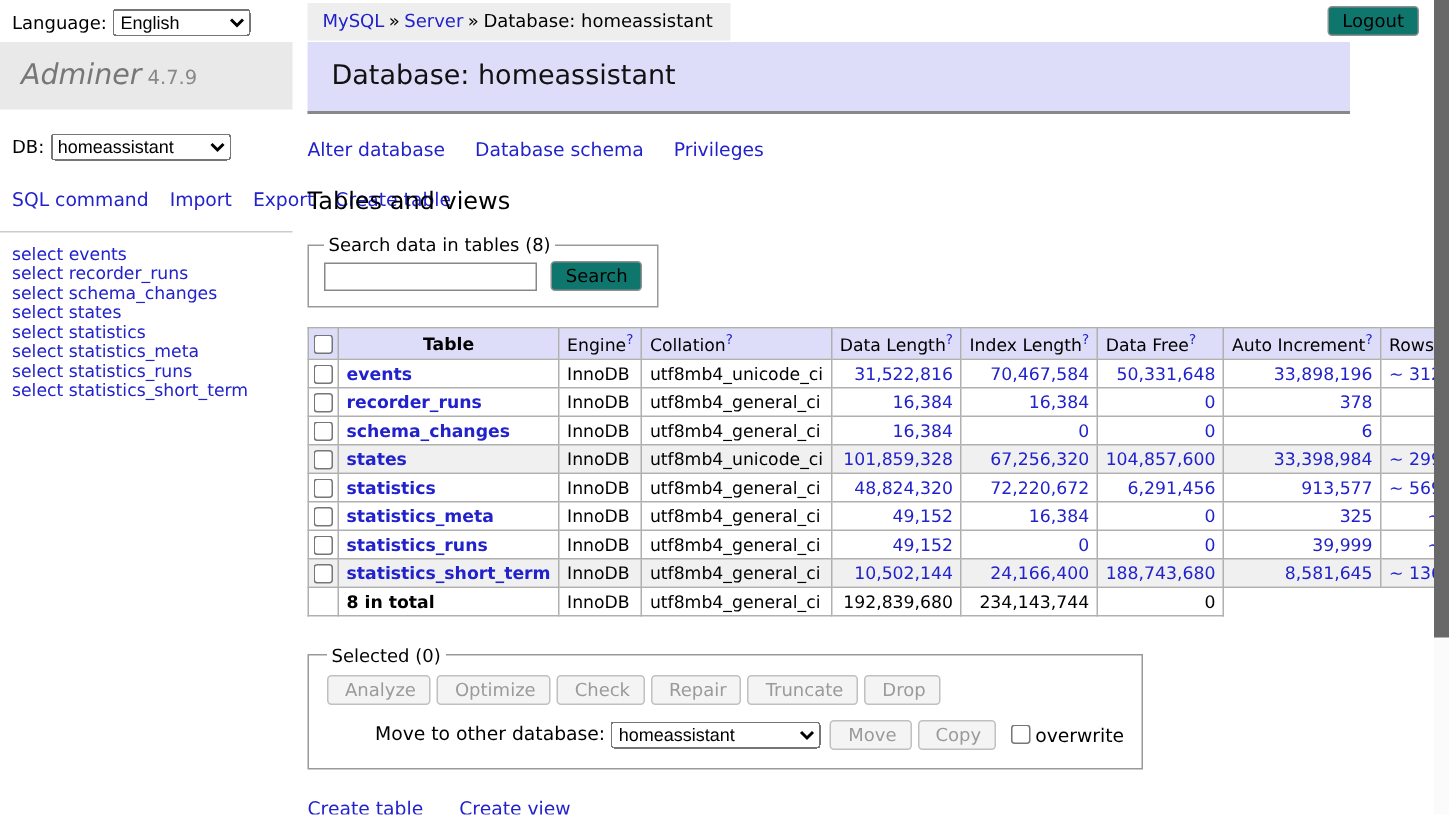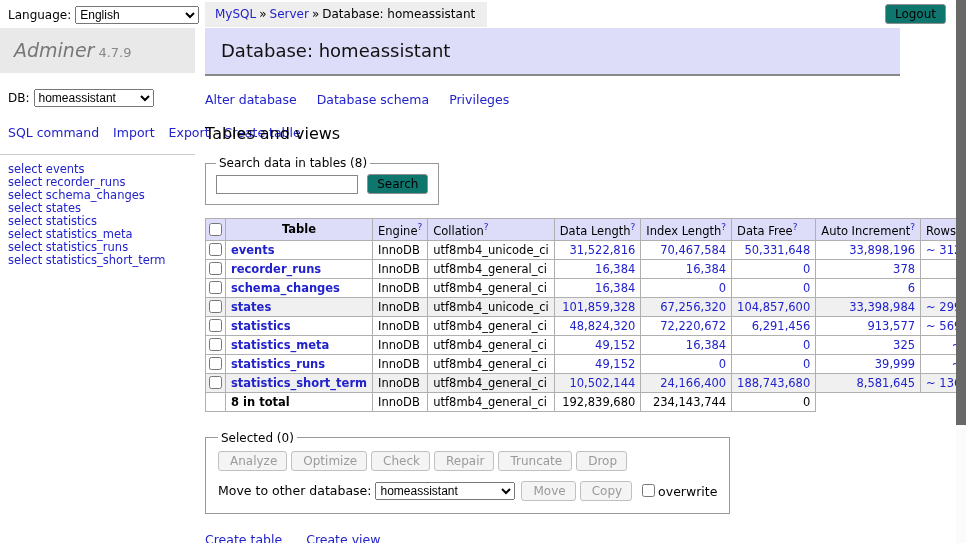--- a/index.html
+++ b/index.html
@@ -14,21 +14,21 @@
     position: relative;
     overflow: hidden;
   }
   a { color: #2222cc; text-decoration: none; cursor: pointer; }
 
   
   #lang {
     position: absolute; top: 6px; left: 8px;
     font-size: 12px;
   }
-  #lang select { font-size: 12px; width: 124px; margin-left: 4px; }
+  #lang select { font-size: 12px; width: 92px; margin-left: 4px; }
 
   #breadcrumb {
     position: absolute; top: 2px; left: 205px;
     background: #eeeeee;
     padding: 5px 12px 6px 10px;
     font-size: 12px;
     white-space: nowrap;
   }
   #breadcrumb .sep { color: #000; margin: 0 3px; }
 
@@ -145,21 +145,21 @@
   .db-tables .col-df { min-width: 66px; }
   .db-tables .col-ai { min-width: 73px; }
   .db-tables .col-rows { min-width: 56px; }
   .db-tables tfoot td { background: #fff; }
   .db-tables tfoot td.total-label { font-weight: bold; }
   .db-tables tfoot td.num { color: #000; }
 
   
   .selected-fieldset { margin-top: 19px; padding: 6px 12px 12px; }
   .selected-fieldset .btn { margin-right: 4px; padding-left: 11px; }
-  .move-row { margin-top: 10px; font-size: 12.5px; }
+  .move-row { margin-top: 10px; font-size: 12.5px; margin-left: 32px; }
   .move-row select { font-size: 12px; width: 140px; margin: 0 6px 0 4px; vertical-align: middle; }
   .move-row .btn { margin-right: 4px; vertical-align: middle; }
   .move-row label { font-size: 12.5px; vertical-align: middle; }
   .move-row input[type="checkbox"] { vertical-align: middle; margin: 0 3px 0 6px; }
 
   .bottom-links { margin: 18px 0 0; font-size: 12.5px; }
   .bottom-links a { margin-right: 24px; }
 
   
   #scrollbar {

